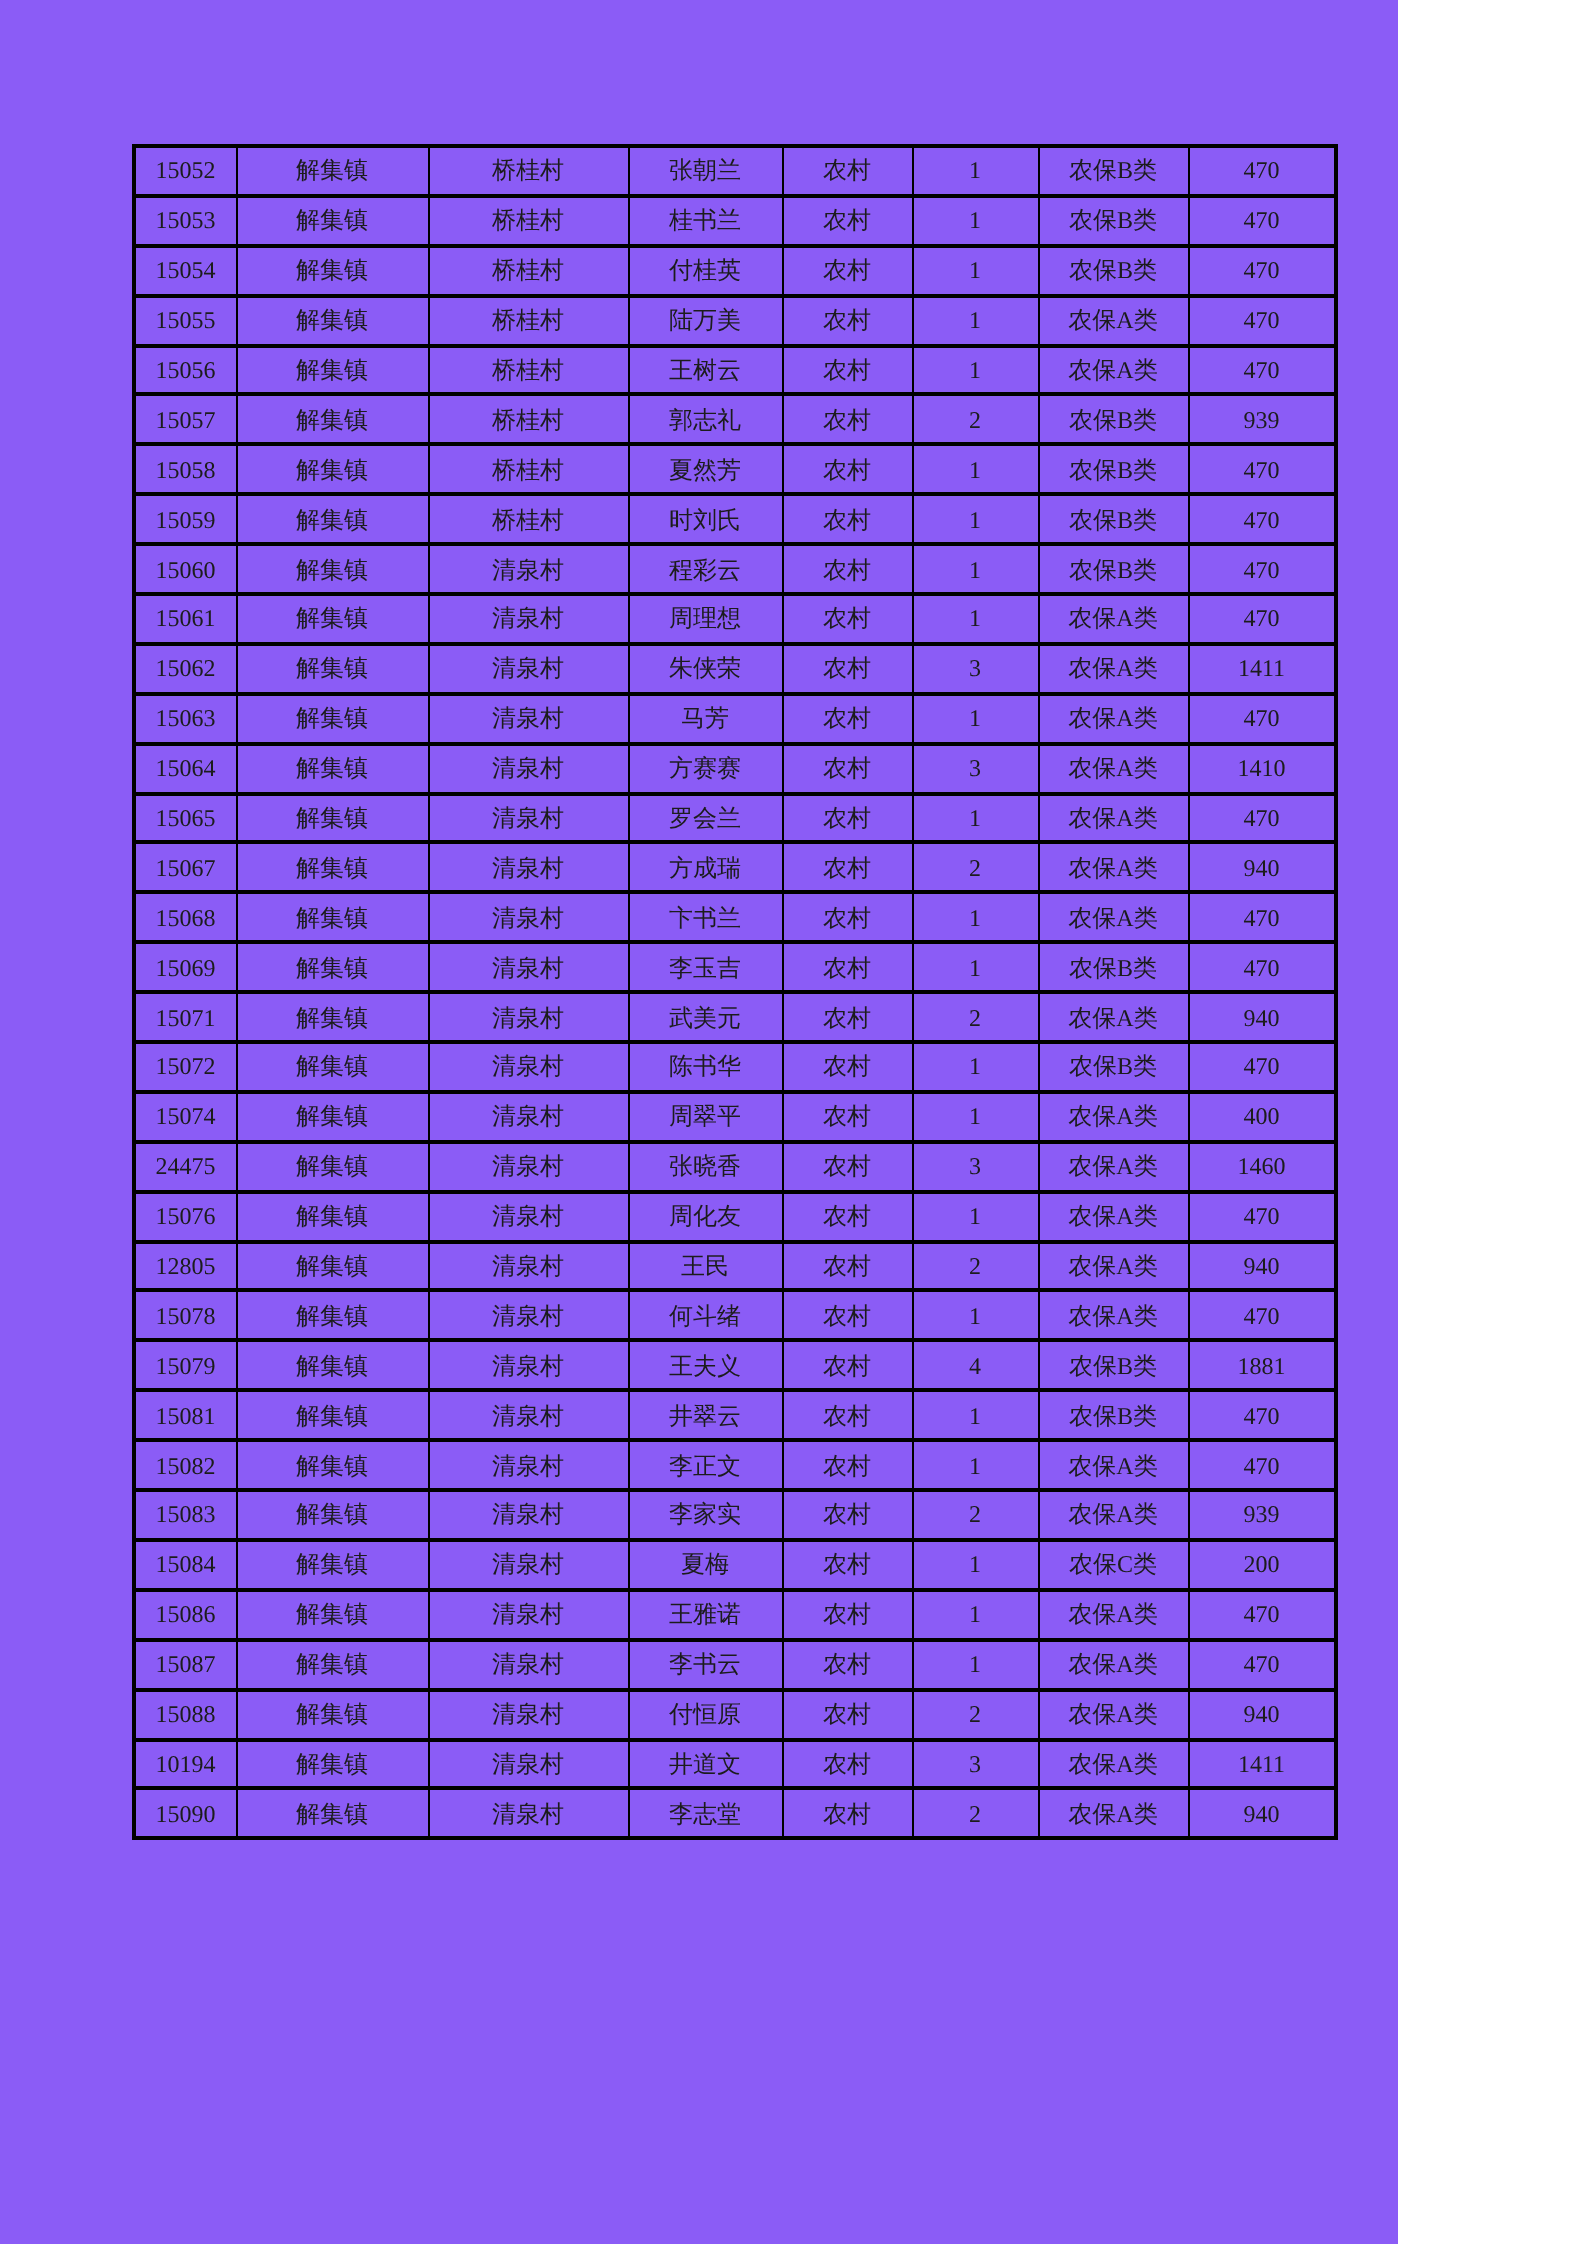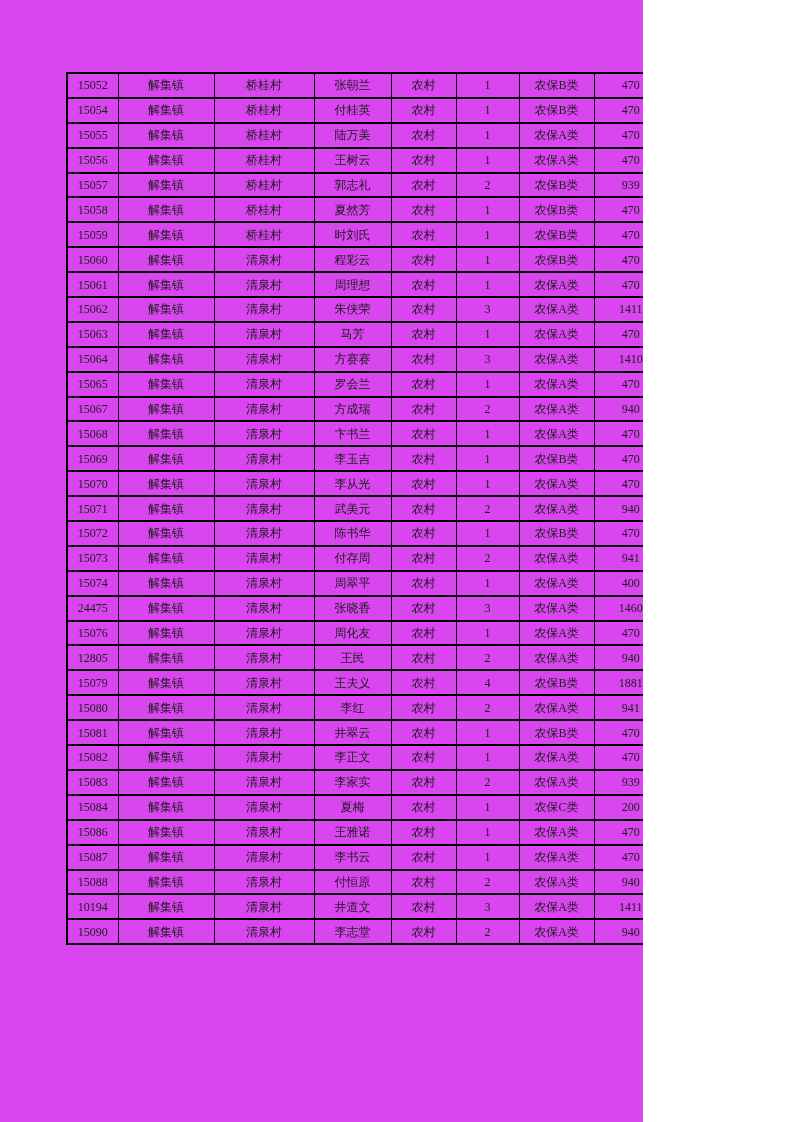--- a/index.html
+++ b/index.html
@@ -2,23 +2,23 @@
 <html><head>
 <meta charset="utf-8">
 <style>
   html, body {
     margin: 0;
     padding: 0;
     background: #ffffff;
   }
   .page {
     position: relative;
-    width: 643px;
+    width: 699px;
     height: 1122px;
-    background: #d946ef;
+    background: #8b5cf6;
     overflow: hidden;
     font-family: "Liberation Serif", "DejaVu Serif", serif;
   }
   table.grid {
     position: absolute;
     left: 66px;
     top: 72px;
     width: 601px;
     border-collapse: collapse;
     table-layout: fixed;
@@ -60,20 +60,30 @@
           <td>15052</td>
           <td>解集镇</td>
           <td>桥桂村</td>
           <td>张朝兰</td>
           <td>农村</td>
           <td>1</td>
           <td>农保B类</td>
           <td>470</td>
         </tr>
         <tr>
+          <td>15053</td>
+          <td>解集镇</td>
+          <td>桥桂村</td>
+          <td>桂书兰</td>
+          <td>农村</td>
+          <td>1</td>
+          <td>农保B类</td>
+          <td>470</td>
+        </tr>
+        <tr>
           <td>15054</td>
           <td>解集镇</td>
           <td>桥桂村</td>
           <td>付桂英</td>
           <td>农村</td>
           <td>1</td>
           <td>农保B类</td>
           <td>470</td>
         </tr>
         <tr>
@@ -210,60 +220,40 @@
           <td>15069</td>
           <td>解集镇</td>
           <td>清泉村</td>
           <td>李玉吉</td>
           <td>农村</td>
           <td>1</td>
           <td>农保B类</td>
           <td>470</td>
         </tr>
         <tr>
-          <td>15070</td>
-          <td>解集镇</td>
-          <td>清泉村</td>
-          <td>李从光</td>
-          <td>农村</td>
-          <td>1</td>
-          <td>农保A类</td>
-          <td>470</td>
-        </tr>
-        <tr>
           <td>15071</td>
           <td>解集镇</td>
           <td>清泉村</td>
           <td>武美元</td>
           <td>农村</td>
           <td>2</td>
           <td>农保A类</td>
           <td>940</td>
         </tr>
         <tr>
           <td>15072</td>
           <td>解集镇</td>
           <td>清泉村</td>
           <td>陈书华</td>
           <td>农村</td>
           <td>1</td>
           <td>农保B类</td>
           <td>470</td>
         </tr>
         <tr>
-          <td>15073</td>
-          <td>解集镇</td>
-          <td>清泉村</td>
-          <td>付存周</td>
-          <td>农村</td>
-          <td>2</td>
-          <td>农保A类</td>
-          <td>941</td>
-        </tr>
-        <tr>
           <td>15074</td>
           <td>解集镇</td>
           <td>清泉村</td>
           <td>周翠平</td>
           <td>农村</td>
           <td>1</td>
           <td>农保A类</td>
           <td>400</td>
         </tr>
         <tr>
@@ -290,38 +280,38 @@
           <td>12805</td>
           <td>解集镇</td>
           <td>清泉村</td>
           <td>王民</td>
           <td>农村</td>
           <td>2</td>
           <td>农保A类</td>
           <td>940</td>
         </tr>
         <tr>
+          <td>15078</td>
+          <td>解集镇</td>
+          <td>清泉村</td>
+          <td>何斗绪</td>
+          <td>农村</td>
+          <td>1</td>
+          <td>农保A类</td>
+          <td>470</td>
+        </tr>
+        <tr>
           <td>15079</td>
           <td>解集镇</td>
           <td>清泉村</td>
           <td>王夫义</td>
           <td>农村</td>
           <td>4</td>
           <td>农保B类</td>
           <td>1881</td>
-        </tr>
-        <tr>
-          <td>15080</td>
-          <td>解集镇</td>
-          <td>清泉村</td>
-          <td>李红</td>
-          <td>农村</td>
-          <td>2</td>
-          <td>农保A类</td>
-          <td>941</td>
         </tr>
         <tr>
           <td>15081</td>
           <td>解集镇</td>
           <td>清泉村</td>
           <td>井翠云</td>
           <td>农村</td>
           <td>1</td>
           <td>农保B类</td>
           <td>470</td>

